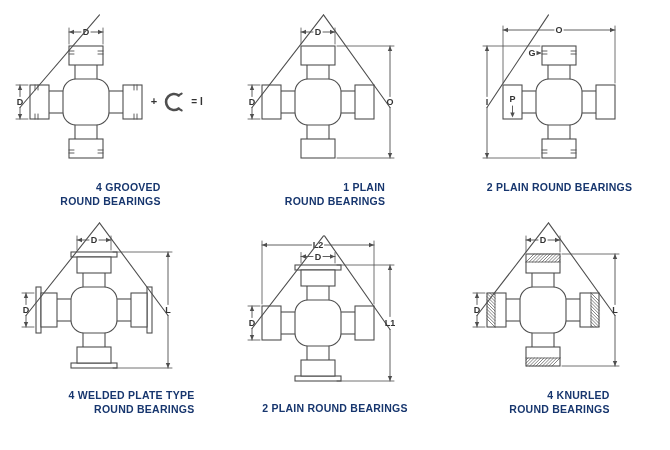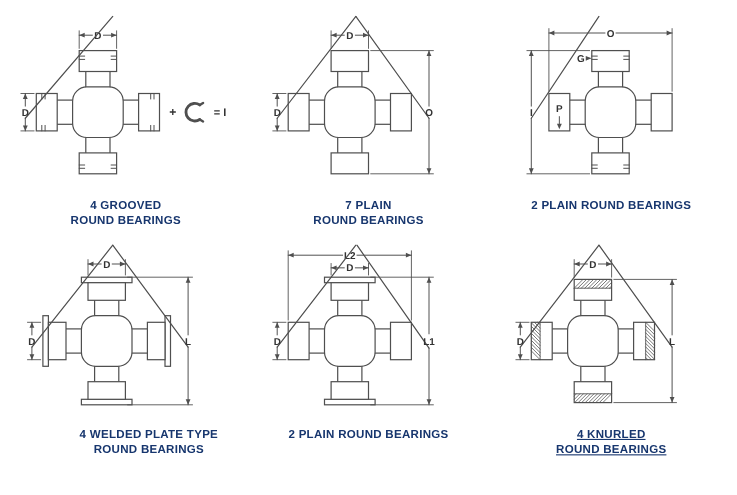--- a/index.html
+++ b/index.html
@@ -6,21 +6,21 @@
   body{width:670px;height:450px;overflow:hidden;font-family:"Liberation Sans",sans-serif;}
   .grid{
     display:grid;
     grid-template-columns:repeat(3,1fr);
     row-gap:14px;
     padding:14px 4px 0 4px;
   }
   .cell{display:flex;flex-direction:column;align-items:center;}
   .cell svg{display:block;}
   .title{
-    text-align:center;
+    text-align:right;
     font-weight:bold;
     font-size:10.5px;
     line-height:1.3;
     letter-spacing:0.25px;
     margin-top:3px;
   }
 </style>
 </head>
 <body>
 
@@ -127,21 +127,21 @@
         <line x1="107" y1="32" x2="164" y2="32" stroke="#4f4f4f" stroke-width="0.8" stroke-linecap="round"></line>
         <line x1="107" y1="144" x2="164" y2="144" stroke="#4f4f4f" stroke-width="0.8" stroke-linecap="round"></line>
         <line x1="160" y1="32" x2="160" y2="82.5" stroke="#4f4f4f" stroke-width="0.9" stroke-linecap="round"></line>
         <line x1="160" y1="93.5" x2="93.5" y2="0.9" stroke="#4f4f4f" stroke-width="1.1" stroke-linecap="round"></line>
         <line x1="160" y1="93.5" x2="160" y2="144" stroke="#4f4f4f" stroke-width="0.9" stroke-linecap="round"></line>
         <polygon points="160,32 157.8,37 162.2,37" fill="#4f4f4f"></polygon>
         <polygon points="160,144 157.8,139 162.2,139" fill="#4f4f4f"></polygon>
         <text x="160" y="91.2" text-anchor="middle" font-size="9" font-weight="bold" fill="#333333" font-family="&quot;Liberation Sans&quot;, sans-serif">O</text>
       </svg>
     <figcaption class="title" style="color: rgb(23, 54, 110);">
-      <div>7 PLAIN</div>
+      <div>1 PLAIN</div>
       <div>ROUND BEARINGS</div>
     </figcaption>
   </figure>
 
   <figure class="cell" style="margin:0">
     <svg width="210" height="164" viewBox="0 0 210 164">
         <g transform="translate(104,88) rotate(0)">
           <rect x="-11" y="-39" width="22" height="18" rx="0" fill="#fff" stroke="#4f4f4f" stroke-width="1.1"></rect>
           <rect x="-17" y="-56" width="34" height="19" rx="0" fill="#fff" stroke="#4f4f4f" stroke-width="1.1"></rect>
           <line x1="-17" y1="-51" x2="-12" y2="-51" stroke="#4f4f4f" stroke-width="0.9" stroke-linecap="round"></line>
@@ -239,21 +239,21 @@
         <polygon points="162,30 159.8,35 164.2,35" fill="#4f4f4f"></polygon>
         <polygon points="162,146 159.8,141 164.2,141" fill="#4f4f4f"></polygon>
         <text x="162" y="91.2" text-anchor="middle" font-size="9" font-weight="bold" fill="#333333" font-family="&quot;Liberation Sans&quot;, sans-serif">L</text>
       </svg>
     <figcaption class="title" style="color: rgb(23, 54, 110); margin-left: 42px;">
       <div>4 WELDED PLATE TYPE</div>
       <div>ROUND BEARINGS</div>
     </figcaption>
   </figure>
 
-  <figure class="cell" style="margin:0">
+  <figure class="cell" style="margin:13px">
     <svg width="210" height="164" viewBox="0 0 210 164">
         <g transform="translate(88,88) rotate(0)">
           <rect x="-11" y="-39" width="22" height="18" rx="0" fill="#fff" stroke="#4f4f4f" stroke-width="1.1"></rect>
           <rect x="-23" y="-58" width="46" height="5" rx="0" fill="#fff" stroke="#4f4f4f" stroke-width="1.1"></rect>
           <rect x="-17" y="-53" width="34" height="16" rx="0" fill="#fff" stroke="#4f4f4f" stroke-width="1.1"></rect>
         </g>
         <g transform="translate(88,88) rotate(90)">
           <rect x="-11" y="-39" width="22" height="18" rx="0" fill="#fff" stroke="#4f4f4f" stroke-width="1.1"></rect>
           <rect x="-17" y="-56" width="34" height="19" rx="0" fill="#fff" stroke="#4f4f4f" stroke-width="1.1"></rect>
         </g>
@@ -387,19 +387,19 @@
         <text x="22" y="91.2" text-anchor="middle" font-size="9" font-weight="bold" fill="#333333" font-family="&quot;Liberation Sans&quot;, sans-serif">D</text>
         <line x1="107" y1="32" x2="164" y2="32" stroke="#4f4f4f" stroke-width="0.8" stroke-linecap="round"></line>
         <line x1="107" y1="144" x2="164" y2="144" stroke="#4f4f4f" stroke-width="0.8" stroke-linecap="round"></line>
         <line x1="160" y1="32" x2="160" y2="82.5" stroke="#4f4f4f" stroke-width="0.9" stroke-linecap="round"></line>
         <line x1="160" y1="93.5" x2="93.5" y2="0.9" stroke="#4f4f4f" stroke-width="1.1" stroke-linecap="round"></line>
         <line x1="160" y1="93.5" x2="160" y2="144" stroke="#4f4f4f" stroke-width="0.9" stroke-linecap="round"></line>
         <polygon points="160,32 157.8,37 162.2,37" fill="#4f4f4f"></polygon>
         <polygon points="160,144 157.8,139 162.2,139" fill="#4f4f4f"></polygon>
         <text x="160" y="91.2" text-anchor="middle" font-size="9" font-weight="bold" fill="#333333" font-family="&quot;Liberation Sans&quot;, sans-serif">L</text>
       </svg>
-    <figcaption class="title" style="color: rgb(23, 54, 110); text-decoration: underline;">
+    <figcaption class="title" style="color: rgb(23, 54, 110);">
       <div>4 KNURLED</div>
       <div>ROUND BEARINGS</div>
     </figcaption>
   </figure>
 
 </div>
 
 </body></html>

